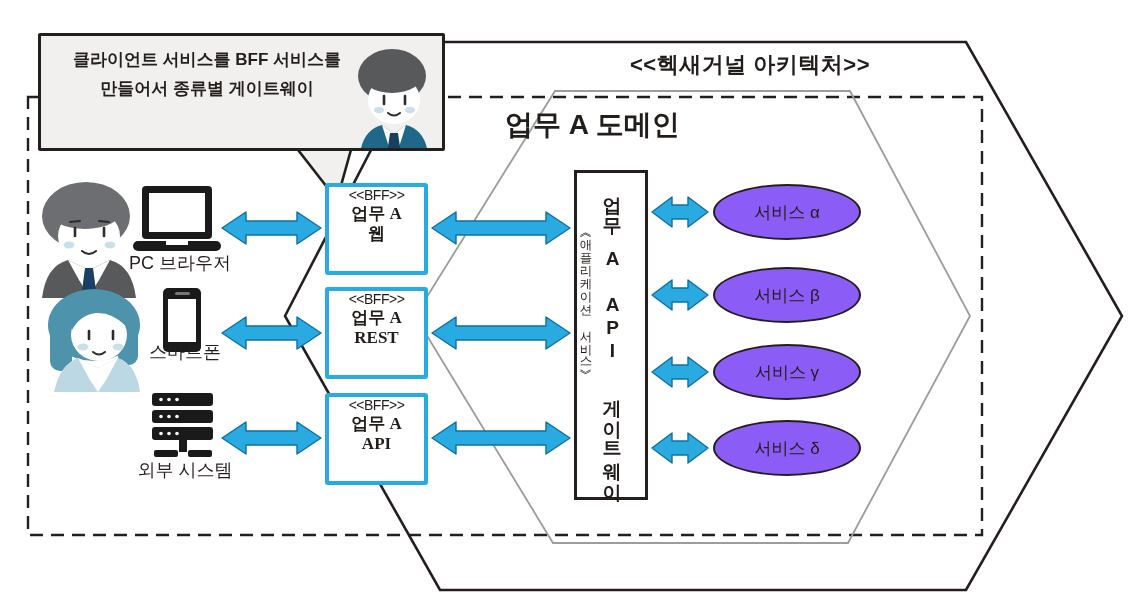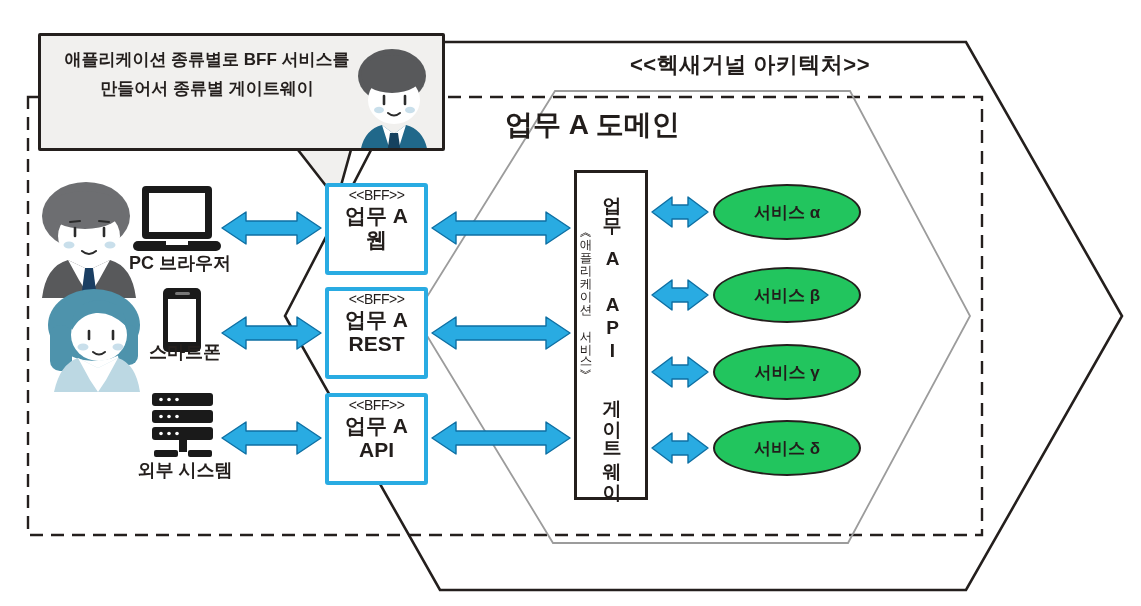--- a/index.html
+++ b/index.html
@@ -29,43 +29,43 @@
     font-size:28px;font-weight:700;
   }
   
   .bff-box{
     position:absolute;left:325px;width:103px;height:92px;box-sizing:border-box;
     background:#ffffff;border:4px solid #29abe2;border-radius:3px;
     display:flex;flex-direction:column;align-items:center;justify-content:flex-start;
     text-align:center;line-height:1.18;
   }
   .bff-box .stereo{font-size:14px;font-weight:400;letter-spacing:-0.5px;}
-  .bff-box .t1,.bff-box .t2{font-size:21px;font-weight:700;}
+  .bff-box .t1,.bff-box .t2{font-size:17px;font-weight:700;font-family:Liberation Serif, serif;}
   
   #gateway{
     left:574px;top:170px;width:74px;height:330px;box-sizing:border-box;
     background:#ffffff;border:3.5px solid #241f1d;
   }
   #gateway-text{
     height:100%;box-sizing:border-box;padding:10px 12px 0 0;
     writing-mode:vertical-rl;text-orientation:upright;
   }
   .gw-main{display:block;font-size:19px;font-weight:700;letter-spacing:2px;margin-left:5px;}
   .gw-sub{display:block;font-size:12.5px;font-weight:400;letter-spacing:0.5px;margin-top:46px;}
   
   .service{
     position:absolute;left:713px;width:148px;height:56px;box-sizing:border-box;
-    background:#22c55e;border:2.5px solid #241f1d;border-radius:50%;
+    background:#8b5cf6;border:2.5px solid #241f1d;border-radius:50%;
     display:flex;align-items:center;justify-content:center;
-    font-size:17px;font-weight:700;text-align:center;
+    font-size:17px;font-weight:400;text-align:center;
   }
   
   .client-label{
     position:absolute;width:170px;text-align:center;
-    font-size:18px;font-weight:700;color:#241f1d;
+    font-size:18px;font-weight:400;color:#241f1d;
   }
 </style>
 </head>
 <body>
 
 <div id="stage">
 
   <svg class="abs" style="left:0;top:0;" width="1141" height="606" viewBox="0 0 1141 606">
 
     <polygon points="285,316 427,42 966,42 1122,316 966,590 440,590" fill="none" stroke="#241f1d" stroke-width="2.6"></polygon>
@@ -190,21 +190,21 @@
   <div class="service" style="top:420px;">
     <span>서비스 δ</span>
   </div>
 
   <div class="client-label" style="left:95px;top:251px;">PC 브라우저</div>
   <div class="client-label" style="left:100px;top:340px;">스마트폰</div>
   <div class="client-label" style="left:100px;top:458px;">외부 시스템</div>
 
   <div id="callout" class="abs">
     <div id="callout-text">
-      <div>애플리케이션 종류별로 BFF 서비스를</div>
+      <div>클라이언트 서비스를 BFF 서비스를</div>
       <div>만들어서 종류별 게이트웨이</div>
     </div>
     <svg id="callout-avatar" width="100" height="108" viewBox="0 0 100 108">
       <ellipse cx="50" cy="30" rx="34" ry="27" fill="#58595b"></ellipse>
       <ellipse cx="52" cy="54" rx="26" ry="24" fill="#ffffff"></ellipse>
       <ellipse cx="50" cy="28" rx="31" ry="19" fill="#58595b"></ellipse>
       <line x1="42" y1="50" x2="42" y2="58" stroke="#2b2b2b" stroke-width="2.6" stroke-linecap="round"></line>
       <line x1="63" y1="50" x2="63" y2="58" stroke="#2b2b2b" stroke-width="2.6" stroke-linecap="round"></line>
       <ellipse cx="37" cy="64" rx="5" ry="3.2" fill="#c9dfeb"></ellipse>
       <ellipse cx="68" cy="64" rx="5" ry="3.2" fill="#c9dfeb"></ellipse>

